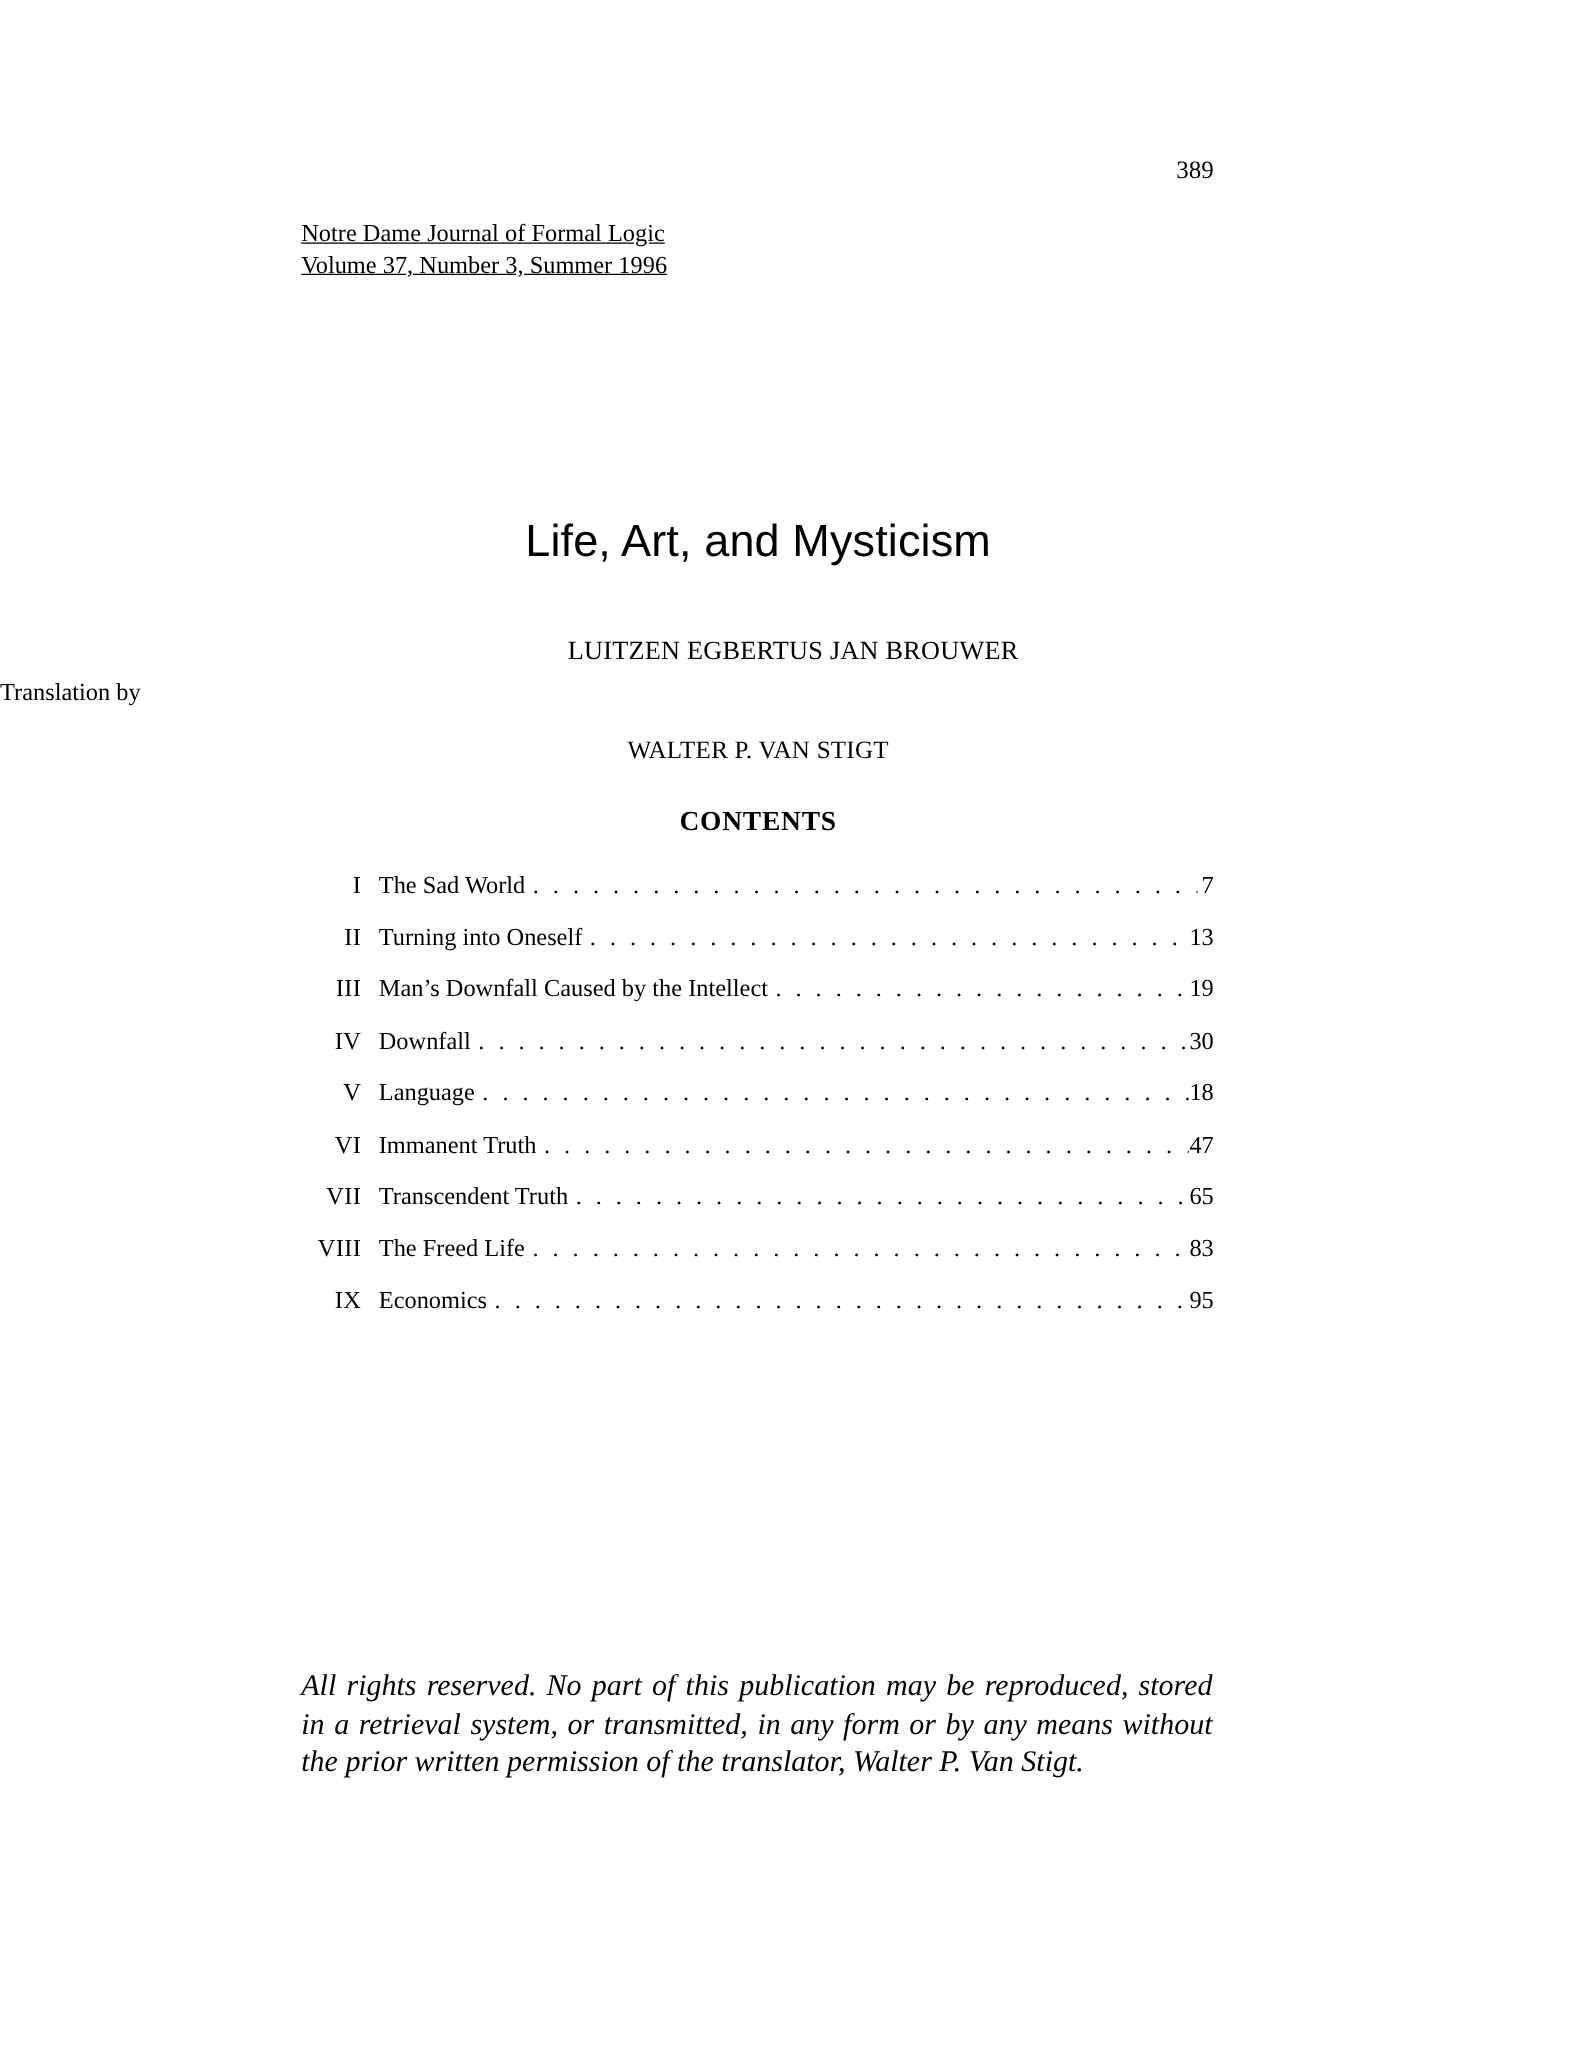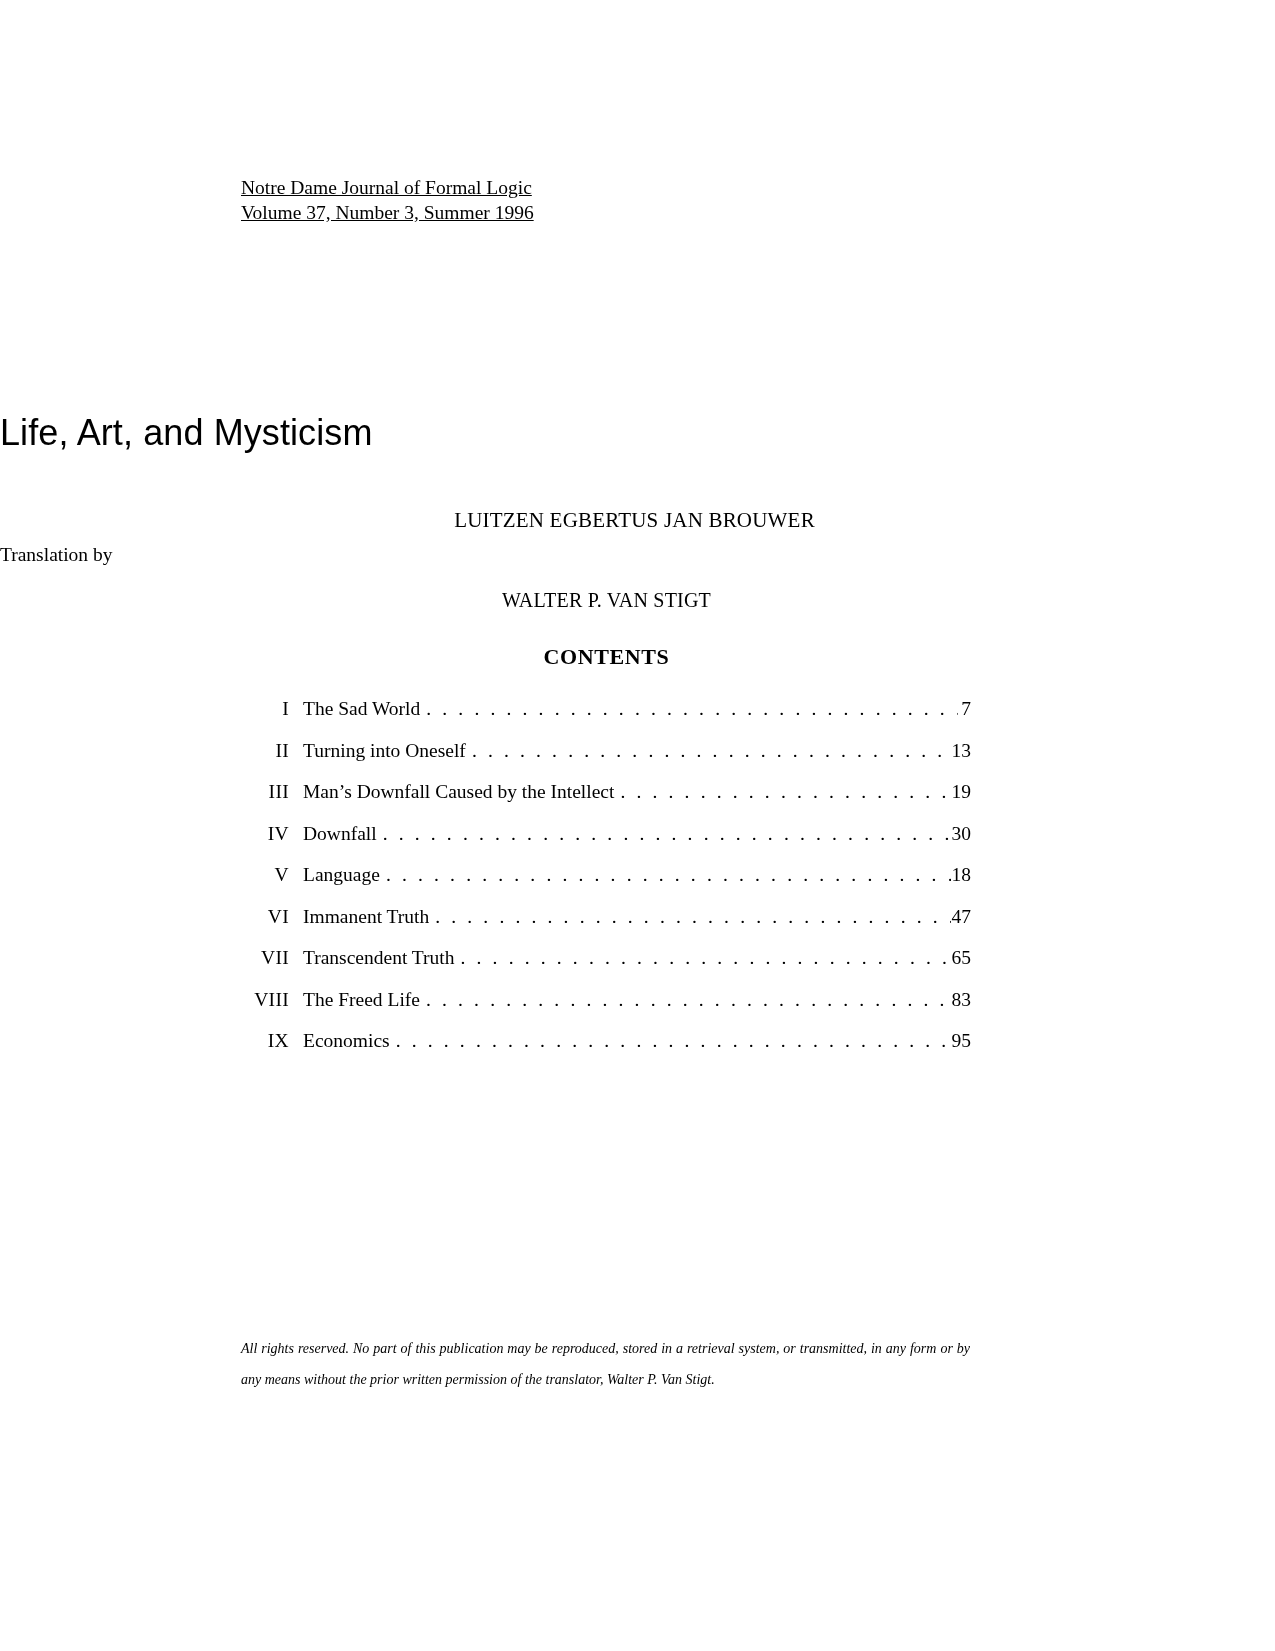--- a/index.html
+++ b/index.html
@@ -44,21 +44,21 @@
     white-space: nowrap;
     text-decoration: underline;
   }
 
   
   .article-title {
     position: absolute;
     top: 410px;
     left: 0;
     width: 1213px;
-    text-align: left;
+    text-align: center;
     font-family: "Liberation Sans", "DejaVu Sans", sans-serif;
     font-size: 36px;
     line-height: 46px;
     font-weight: 400;
     letter-spacing: 0.1px;
   }
 
   
   .byline {
     position: absolute;
@@ -144,32 +144,33 @@
     white-space: nowrap;
     min-width: 12px;
   }
 
   
   .copyright {
     position: absolute;
     top: 1334px;
     left: 241px;
     width: 729px;
-    font-size: 14px;
+    font-size: 24px;
     line-height: 30.5px;
     font-style: italic;
     text-align: justify;
     text-justify: inter-word;
   }
 </style>
 </head>
 <body>
 
 <div class="page">
 
+  <div class="folio">389</div>
 
   <div class="journal-header">
     <div>Notre Dame Journal of Formal Logic</div>
     <div>Volume 37, Number 3, Summer 1996</div>
   </div>
 
   <div class="article-title">Life, Art, and Mysticism</div>
 
   <div class="byline">LUITZEN EGBERTUS JAN BROUWER</div>
   <div class="translation-label">Translation by</div>

